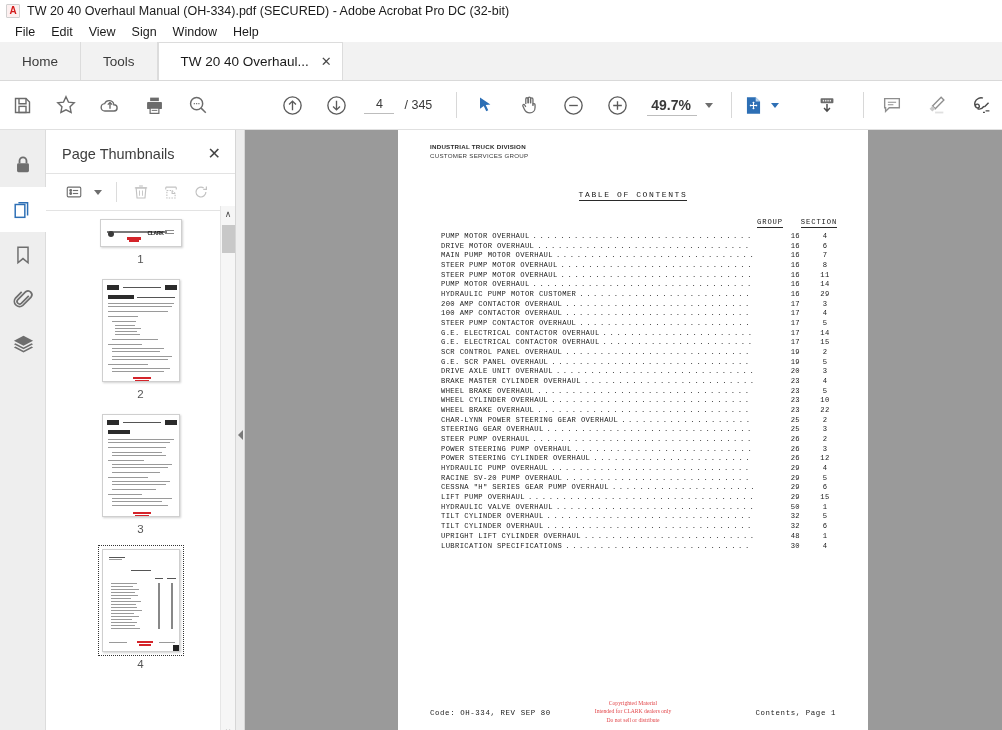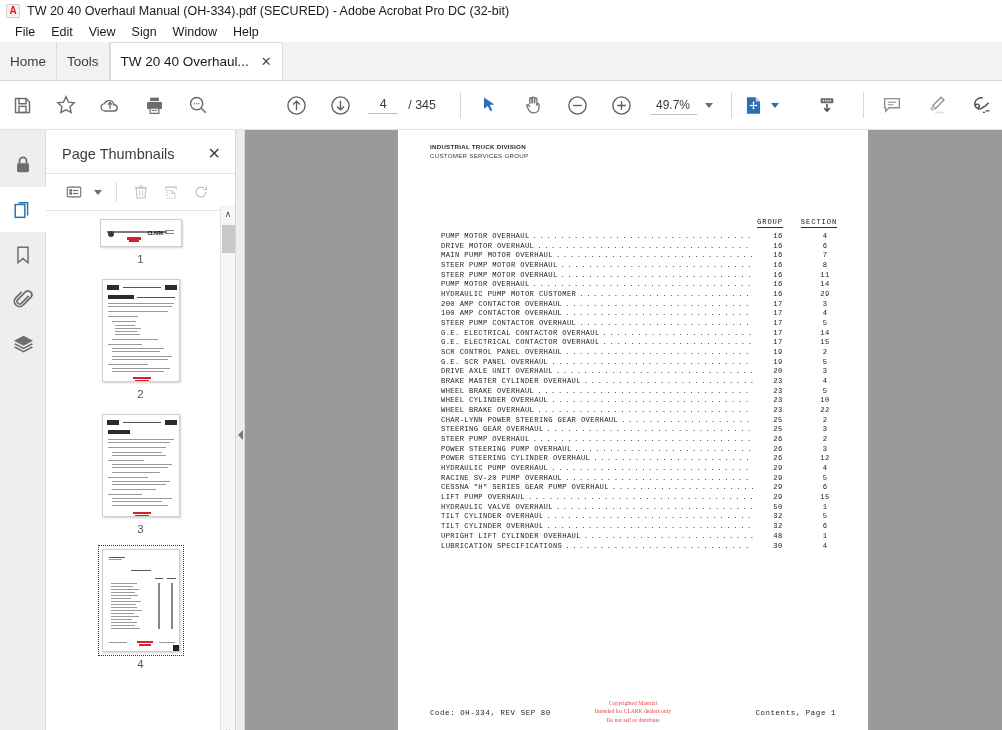--- a/index.html
+++ b/index.html
@@ -56,21 +56,21 @@
     align-items: flex-end;
     border-bottom: 1px solid #d9d9d9;
     position: relative;
   }
   .tab {
     height: 38px;
     display: flex;
     align-items: center;
     font-size: 13.5px;
     color: #3b3b3b;
-    padding: 0 10px;
+    padding: 0 22px;
     cursor: default;
     border-right: 1px solid #dcdcdc;
   }
   .tab.active {
     background: #ffffff;
     color: #1a1a1a;
     border-left: 1px solid #dcdcdc;
     border-right: 1px solid #dcdcdc;
     border-top: 1px solid #dcdcdc;
     padding-right: 10px;
@@ -120,22 +120,23 @@
     color: #3a3a3a;
     padding: 1px 0 2px;
     background: transparent;
     outline: none;
   }
   .page-total { margin-left: 10px; color: #3a3a3a; }
   .zoombox {
     display: flex;
     align-items: center;
     margin-left: 8px;
-    font-size: 12px;
+    font-size: 14px;
     color: #3a3a3a;
+    font-weight: bold;
   }
   .zoom-val {
     border-bottom: 1px solid #bdbdbd;
     padding: 2px 6px 2px 4px;
     min-width: 46px;
     text-align: center;
   }
   .caret {
     width: 0; height: 0;
     border-left: 4px solid transparent;
@@ -418,21 +419,21 @@
     flex: 1 1 auto;
     overflow: hidden;
     white-space: nowrap;
     color: #2e2e2e;
     margin: 0 3px;
     font-size: 7.2px;
     letter-spacing: 2.6px;
   }
   .toc-grp {
     flex: 0 0 44px;
-    text-align: center;
+    text-align: right;
   }
   .toc-sec {
     flex: 0 0 50px;
     text-align: center;
   }
 
   .foot-code {
     position: absolute;
     left: 32px; bottom: 23px;
     font-size: 7.4px;
@@ -860,20 +861,23 @@
   <div class="docview">
 
     <div class="collapse-handle">
       <span class="tri"></span>
     </div>
 
     <div class="page">
       <div class="hdr-co">INDUSTRIAL TRUCK DIVISION</div>
       <div class="hdr-grp">CUSTOMER SERVICES GROUP</div>
 
+      <div class="toc-title">
+        <span>TABLE OF CONTENTS</span>
+      </div>
 
       <div class="toc-colhdr col-group">
         <span>GROUP</span>
       </div>
       <div class="toc-colhdr col-section">
         <span>SECTION</span>
       </div>
 
       <div class="toc-list" id="toc-list">
           <div class="toc-row">

